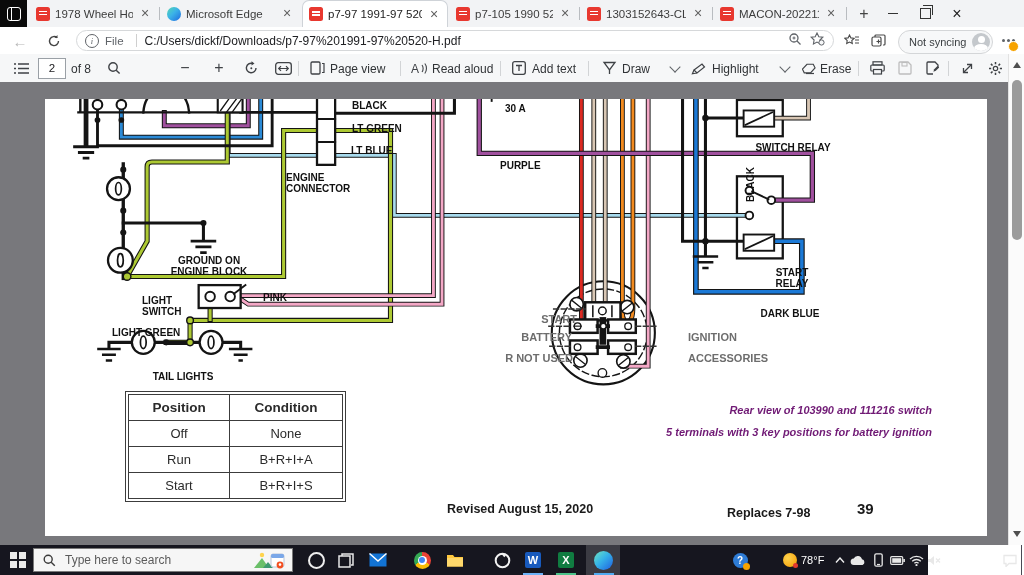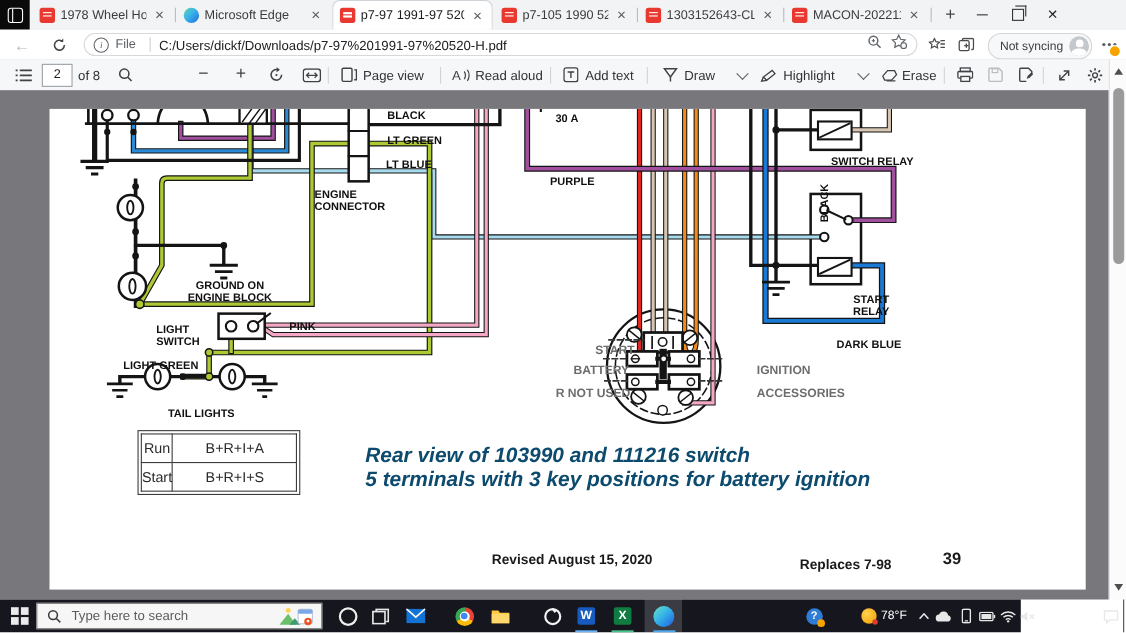--- a/index.html
+++ b/index.html
@@ -52,21 +52,21 @@
   .tbtxt{position:absolute;top:8px;font-size:12px;color:#303336;white-space:nowrap}
   .tbsep{position:absolute;top:7px;width:1px;height:15px;background:#d2d4d6}
   #pagebox{position:absolute;left:38px;top:4px;width:26px;height:19px;background:#fff;border:1px solid #9aa0a6;font-size:11.5px;color:#202124;text-align:center;line-height:19px}
   .zoomglyph{font-size:16px;color:#3f4246;font-weight:normal}
   .chev{display:inline-block;width:7px;height:7px;border-right:1.4px solid #5f6368;border-bottom:1.4px solid #5f6368;transform:rotate(45deg);margin-left:7px;margin-top:-3px}
   
   #viewer{position:absolute;left:0;top:82px;width:1008px;height:463px;background:#78787c}
   #page{position:absolute;left:45px;top:17px;width:942px;height:437px;background:#fff;overflow:hidden}
   .dl{position:absolute;font-weight:bold;font-size:10px;color:#101010;white-space:pre-line;line-height:11px}
   .kl{position:absolute;font-weight:bold;font-size:11px;color:#6d6d6d;white-space:nowrap}
-  .cap{position:absolute;font-weight:bold;font-style:italic;font-size:19px;color:#0c4a6e;text-align:left}
+  .cap{position:absolute;font-weight:bold;font-style:italic;font-size:11px;color:#701a75;text-align:right}
   .ftr{position:absolute;font-weight:bold;font-size:12.5px;color:#1a1a1a}
   
   #swtable{position:absolute;left:80px;top:292px;border:1.5px solid #3c3c3c;padding:2px;background:#fff}
   #swtable table{border-collapse:collapse}
   #swtable td,#swtable th{border:1px solid #3c3c3c;text-align:center;font-size:13px;color:#2b2b2b;padding:0}
   #swtable th{font-size:13.5px;width:100px;height:25px}
   #swtable td{height:25px}
   #swtable td:last-child,#swtable th:last-child{width:112px}
   
   #vscroll{position:absolute;left:1008px;top:54px;width:16px;height:491px;background:#fbfbfb;border-left:1px solid #e2e2e2;box-sizing:border-box}
@@ -490,20 +490,28 @@
 
     <div class="kl" style="left:467px;top:214px;width:65px;text-align:right">START</div>
     <div class="kl" style="left:442px;top:232px;width:85px;text-align:right">BATTERY</div>
     <div class="kl" style="left:432px;top:253px;width:96px;text-align:right">R NOT USED</div>
     <div class="kl" style="left:643px;top:232px">IGNITION</div>
     <div class="kl" style="left:643px;top:253px">ACCESSORIES</div>
 
     <div id="swtable">
       <table>
         <tbody>
+            <tr>
+          <th>Position</th>
+          <th>Condition</th>
+        </tr>
+        <tr>
+          <td>Off</td>
+          <td>None</td>
+        </tr>
         <tr>
           <td>Run</td>
           <td>B+R+I+A</td>
         </tr>
         <tr>
           <td>Start</td>
           <td>B+R+I+S</td>
         </tr>
       </tbody>
         </table>

